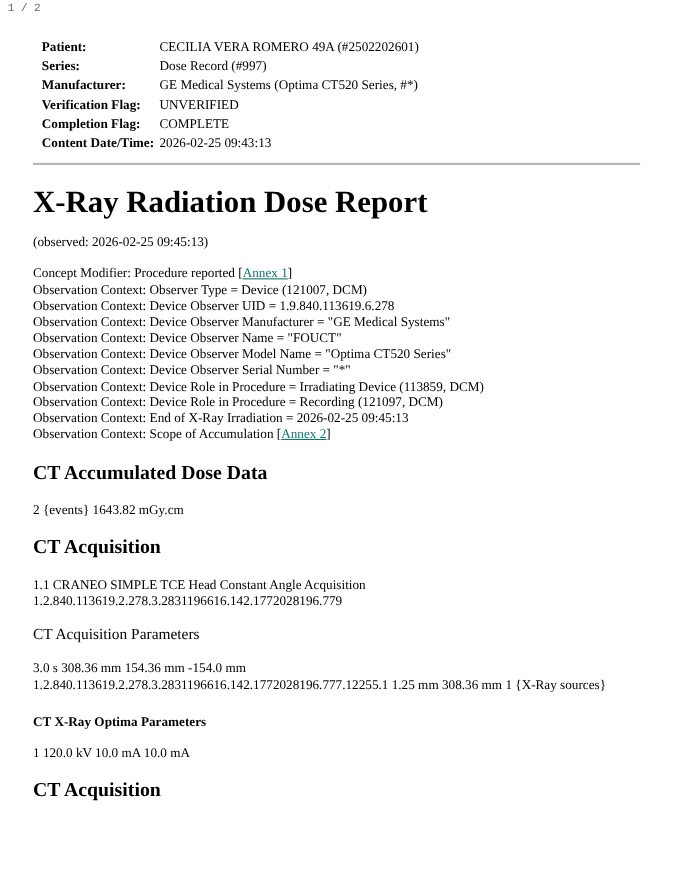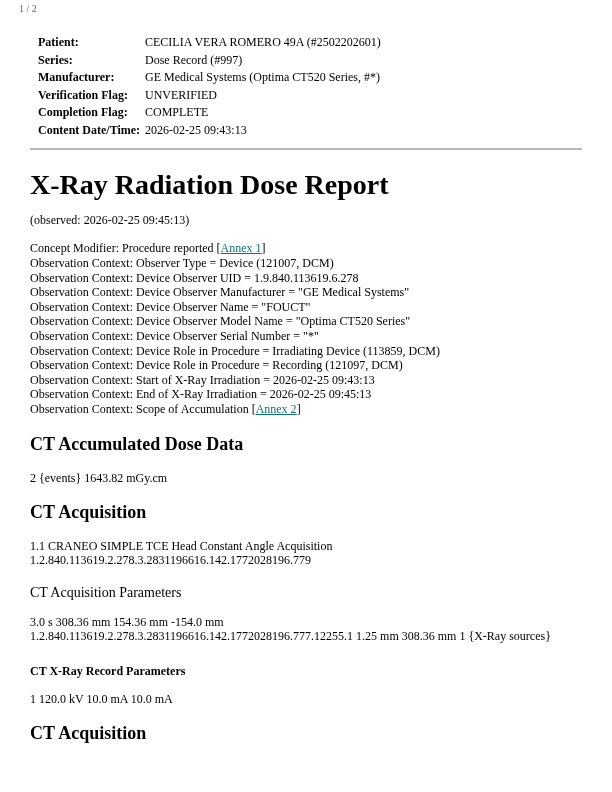--- a/index.html
+++ b/index.html
@@ -6,22 +6,22 @@
   body {
     width: 612px; height: 792px;
     position: relative;
     overflow: hidden;
     font-family: "Liberation Serif", "DejaVu Serif", serif;
     font-size: 12px;
     color: #000000;
   }
   .page-num {
     position: absolute;
-    top: 3px; left: 19px;
-    font-family: Liberation Serif, serif;
+    top: 3px; left: 7px;
+    font-family: Liberation Mono, monospace;
     font-size: 10px;
     color: #666666;
   }
   .content {
     padding: 34px 30px 0 30px;
   }
   table.hdr {
     border-collapse: collapse;
     border-spacing: 0;
   }
@@ -100,36 +100,35 @@
   <div class="ctx">
     <div class="ctx-line"><span>Concept Modifier: Procedure reported [</span><a class="annex-link" href="#annex1">Annex 1</a><span>]</span></div>
     <div class="ctx-line">Observation Context: Observer Type = Device (121007, DCM)</div>
     <div class="ctx-line">Observation Context: Device Observer UID = 1.9.840.113619.6.278</div>
     <div class="ctx-line">Observation Context: Device Observer Manufacturer = "GE Medical Systems"</div>
     <div class="ctx-line">Observation Context: Device Observer Name = "FOUCT"</div>
     <div class="ctx-line">Observation Context: Device Observer Model Name = "Optima CT520 Series"</div>
     <div class="ctx-line">Observation Context: Device Observer Serial Number = "*"</div>
     <div class="ctx-line">Observation Context: Device Role in Procedure = Irradiating Device (113859, DCM)</div>
     <div class="ctx-line">Observation Context: Device Role in Procedure = Recording (121097, DCM)</div>
-    <div class="ctx-line">Observation Context: Start of X-Ray Irradiation = 2026-02-25 09:43:13</div>
     <div class="ctx-line">Observation Context: End of X-Ray Irradiation = 2026-02-25 09:45:13</div>
     <div class="ctx-line"><span>Observation Context: Scope of Accumulation [</span><a class="annex-link" href="#annex2">Annex 2</a><span>]</span></div>
   </div>
 
   <h2>CT Accumulated Dose Data</h2>
 
   <p>2 {events} 1643.82 mGy.cm</p>
 
   <h2>CT Acquisition</h2>
 
   <p><span>1.1 CRANEO SIMPLE TCE Head Constant Angle Acquisition</span><br><span>1.2.840.113619.2.278.3.2831196616.142.1772028196.779</span></p>
 
   <h3>CT Acquisition Parameters</h3>
 
   <p><span>3.0 s 308.36 mm 154.36 mm -154.0 mm</span><br><span>1.2.840.113619.2.278.3.2831196616.142.1772028196.777.12255.1 1.25 mm 308.36 mm 1 {X-Ray sources}</span></p>
 
-  <h4>CT X-Ray Record Parameters</h4>
+  <h4>CT X-Ray Optima Parameters</h4>
 
   <p>1 120.0 kV 10.0 mA 10.0 mA</p>
 
   <h2>CT Acquisition</h2>
 
 </div>
 
 </body></html>

